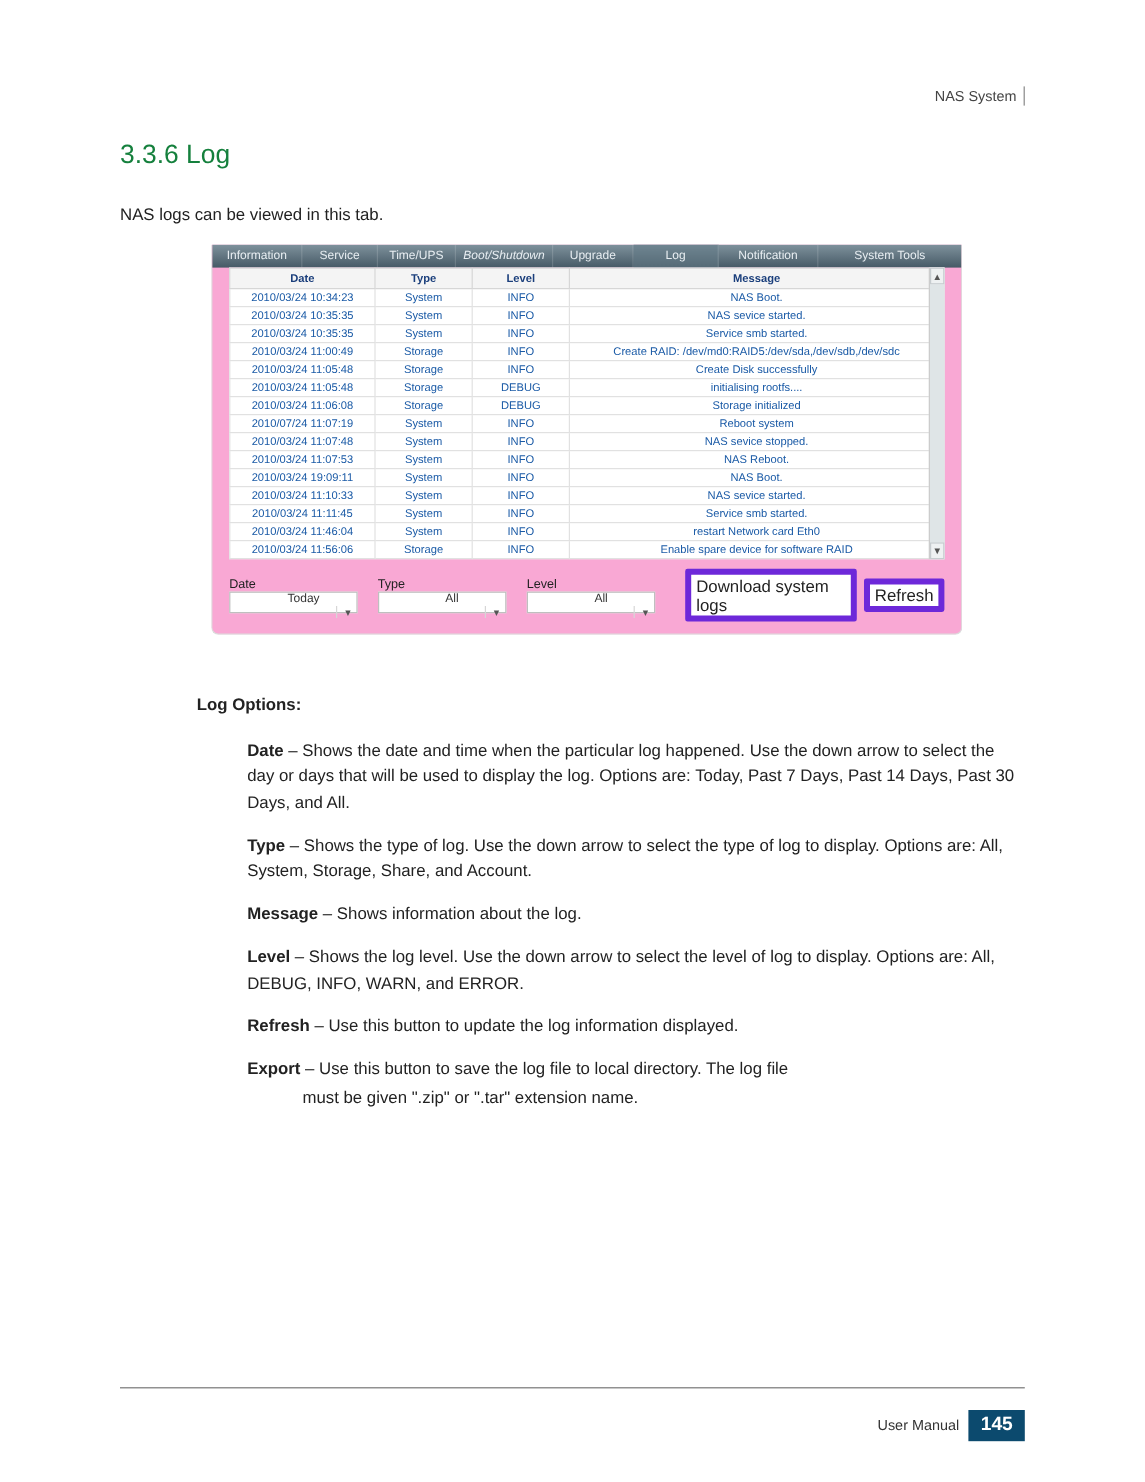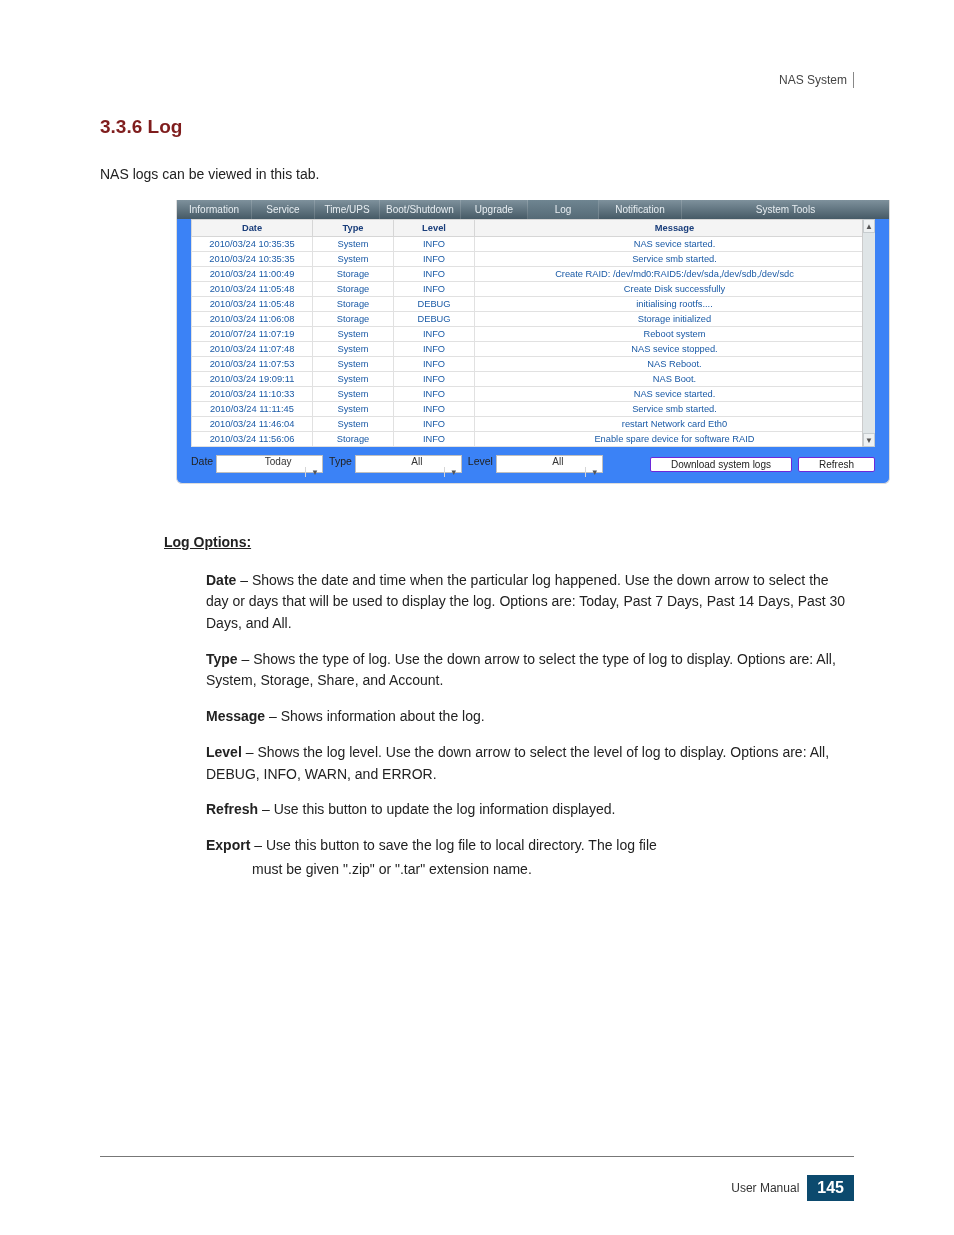--- a/index.html
+++ b/index.html
@@ -27,58 +27,58 @@
     gap: 6px;
   }
   .header-right .vbar {
     display: inline-block;
     width: 1px;
     height: 16px;
     background: #888;
   }
   .section-title {
     margin-top: 56px;
-    font-size: 19px;
-    font-weight: bold;
-    color: #7f1d1d;
+    font-size: 22px;
+    font-weight: normal;
+    color: #15803d;
   }
   .intro {
     margin-top: 28px;
     font-size: 14px;
     color: #222;
   }
   
   .shot {
     margin: 18px 0 10px 76px;
-    width: 714px;
+    width: 626px;
     border: 1px solid #dcdcdc;
     border-top: none;
     border-radius: 0 0 6px 6px;
-    background: #3b82f6;
+    background: #f9a8d4;
     box-sizing: border-box;
     font-family: Tahoma, Verdana, sans-serif;
   }
   .tabbar {
     display: flex;
     background: linear-gradient(#7e919c, #465a66);
     font-size: 10px;
     color: #e8eef2;
   }
   .tab {
     padding: 4px 0;
     text-align: center;
     border-right: 1px solid rgba(255,255,255,0.15);
   }
   .tab.active {
     background: linear-gradient(#6f8591, #556a76);
   }
   .tab:nth-child(1){ width:74px; }
   .tab:nth-child(2){ width:62px; }
   .tab:nth-child(3){ width:64px; }
-  .tab:nth-child(4){ width:80px; }
+  .tab:nth-child(4){ width:80px;font-style:italic; }
   .tab:nth-child(5){ width:66px; }
   .tab:nth-child(6){ width:70px; }
   .tab:nth-child(7){ width:82px; }
   .tab:nth-child(8){ flex:1; border-right:none; }
 
   .log-wrap {
     margin: 0 14px 4px 14px;
     background: #fff;
     position: relative;
   }
@@ -144,39 +144,38 @@
   }
   .filterbar .sel .arw {
     margin-left:auto;padding-left:4px;font-size:9px;color:#555;
     border-left:1px solid #d6d6d6; width:10px; text-align:center;
   }
   .fb-date   .sel{ width:84px; }
   .fb-type   .sel{ width:84px; }
   .fb-level  .sel{ width:84px; }
   .filterbar .spacer { flex:1; }
   .fbtn {
-    border:1px solid #6d28d9;
+    border:5px solid #6d28d9;
     background:#fff;
-    font-size:10px;
-    padding:1px 20px;
+    font-size:14px;
+    padding:1px 4px;
     border-radius:2px;
     color:#222;
   }
 
   
   .options {
     margin: 48px 0 0 64px;
     font-size: 14px;
     line-height: 1.55;
   }
   .options h4 {
     margin: 0 0 16px 0;
     font-size: 14px;
     font-weight: bold;
-    text-decoration: underline;
   }
   .opt { margin: 0 0 14px 42px; }
   .opt .lead { font-weight: bold; }
   .opt .indent { margin-left: 46px; margin-top:2px; }
 
   .footer {
     position:absolute;
     bottom:34px;
     right:100px;
     display:flex;
@@ -229,20 +228,26 @@
       <table class="logtable" id="logtable">
         <thead>
           <tr>
             <th style="width:112px">Date</th>
             <th style="width:72px">Type</th>
             <th style="width:72px">Level</th>
             <th>Message</th>
           </tr>
         </thead>
         <tbody id="logrows">
+            <tr>
+              <td>2010/03/24 10:34:23</td>
+              <td>System</td>
+              <td>INFO</td>
+              <td class="msg">NAS Boot.</td>
+            </tr>
             <tr>
               <td>2010/03/24 10:35:35</td>
               <td>System</td>
               <td>INFO</td>
               <td class="msg">NAS sevice started.</td>
             </tr>
             <tr>
               <td>2010/03/24 10:35:35</td>
               <td>System</td>
               <td>INFO</td>

